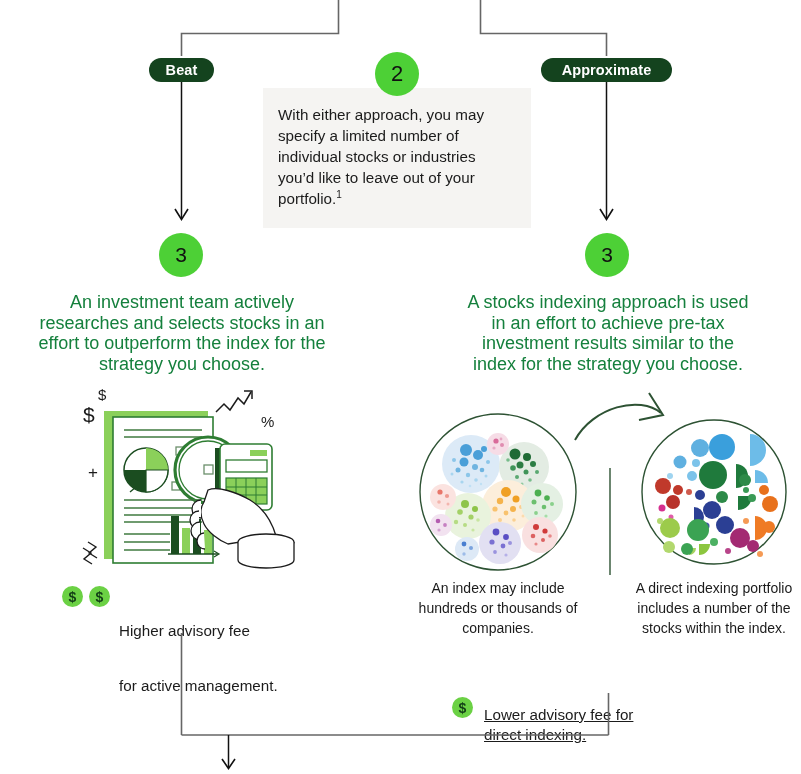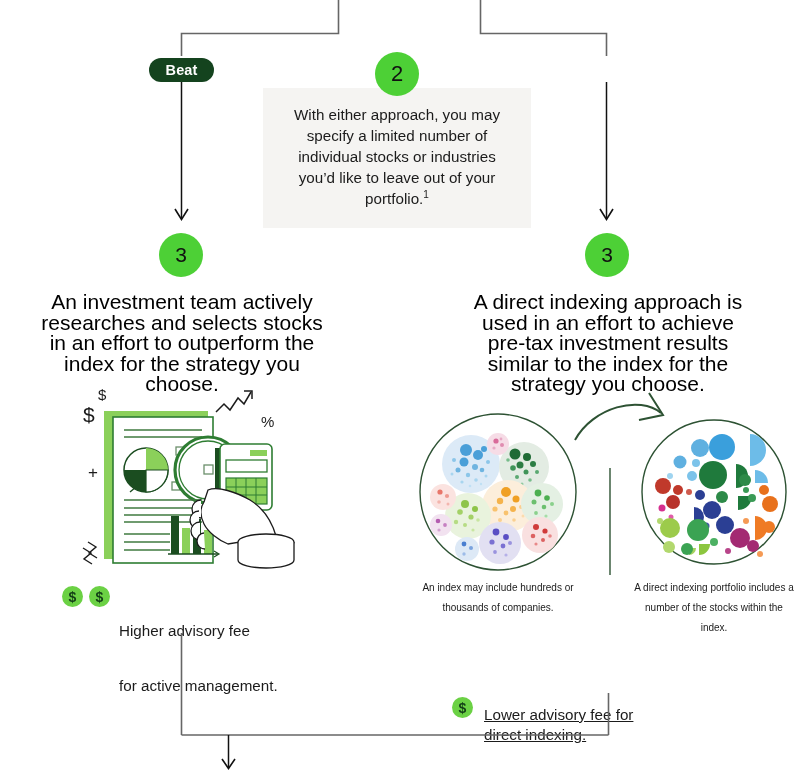--- a/index.html
+++ b/index.html
@@ -34,32 +34,32 @@
   .step.small{width:44px;height:44px;font-size:21px;}
 
   
   .notebox{
     background:#f5f4f2;
     display:flex;align-items:flex-start;justify-content:center;
     padding-top:16px;
     box-sizing:border-box;
   }
   .notebox p{
-    margin:0;text-align:center;
+    margin:0;
     font-size:15.2px;line-height:21px;color:#1b1b1b;
     width:238px;
   }
   sup{font-size:10px;line-height:0;}
 
   
   .para{
-    text-align:center;font-size:21px;line-height:20.5px;color:#000000;
+    text-align:center;font-size:18px;line-height:20.5px;color:#15803d;
   }
   .cap{
-    text-align:center;font-size:10px;line-height:20px;color:#1b1b1b;
+    text-align:center;font-size:14px;line-height:20px;color:#1b1b1b;
   }
 
   
   .fee{display:flex;align-items:flex-start;}
   .coin{
     width:21px;height:21px;border-radius:50%;
     background:#6BD144;
     display:flex;align-items:center;justify-content:center;
     font-size:14px;font-weight:bold;color:#123d16;
     flex:0 0 auto;
@@ -77,20 +77,23 @@
 
     <path d="M338.5,0 L338.5,33.5 L181.5,33.5 L181.5,56" stroke="#666666" stroke-width="1.6" fill="none"></path>
 
     <path d="M480.5,0 L480.5,33.5 L606.5,33.5 L606.5,56" stroke="#666666" stroke-width="1.6" fill="none"></path>
   </svg>
 
   <div class="abs pill" style="left:149px;top:58px;width:65px;">
     <span>Beat</span>
   </div>
 
+  <div class="abs pill" style="left:541px;top:58px;width:131px;">
+    <span>Approximate</span>
+  </div>
 
   <svg class="abs" style="left:160px;top:82px;width:44px;height:148px;">
     <path d="M21.5,0 L21.5,136" stroke="#111111" stroke-width="1.5" fill="none"></path>
     <path d="M15,127 L21.5,137.5 L28,127" stroke="#111111" stroke-width="1.6" fill="none"></path>
   </svg>
 
   <svg class="abs" style="left:585px;top:82px;width:44px;height:148px;">
     <path d="M21.5,0 L21.5,136" stroke="#111111" stroke-width="1.5" fill="none"></path>
     <path d="M15,127 L21.5,137.5 L28,127" stroke="#111111" stroke-width="1.6" fill="none"></path>
   </svg>
@@ -106,21 +109,21 @@
   <div class="abs step small" style="left:159px;top:233px;">
     <span>3</span>
   </div>
 
   <div class="abs step small" style="left:585px;top:233px;">
     <span>3</span>
   </div>
 
   <div class="abs para" style="left:36px;top:292px;width:292px;">An investment team actively researches and selects stocks in an effort to outperform the index for the strategy you choose.</div>
 
-  <div class="abs para" style="left:463px;top:292px;width:290px;">A direct indexing approach is used in an effort to achieve pre-tax investment results similar to the index for the strategy you choose.</div>
+  <div class="abs para" style="left:463px;top:292px;width:290px;">A stocks indexing approach is used in an effort to achieve pre-tax investment results similar to the index for the strategy you choose.</div>
 
   <svg class="abs" style="left:58px;top:382px;width:246px;height:186px;" viewBox="0 0 246 186">
 
     <text x="40" y="18" font-family="Liberation Sans, sans-serif" font-size="15" fill="#1b1b1b">$</text>
     <text x="25" y="40" font-family="Liberation Sans, sans-serif" font-size="21" fill="#1b1b1b">$</text>
     <text x="30" y="96" font-family="Liberation Sans, sans-serif" font-size="17" fill="#1b1b1b">+</text>
     <text x="203" y="45" font-family="Liberation Sans, sans-serif" font-size="15" fill="#1b1b1b">%</text>
 
     <path d="M158,30 L166,22 L172,28 L180,16 L186,22 L193,10" stroke="#1b1b1b" stroke-width="1.5" fill="none"></path>
     <path d="M186,9 L194,9 L194,17" stroke="#1b1b1b" stroke-width="1.5" fill="none"></path>

